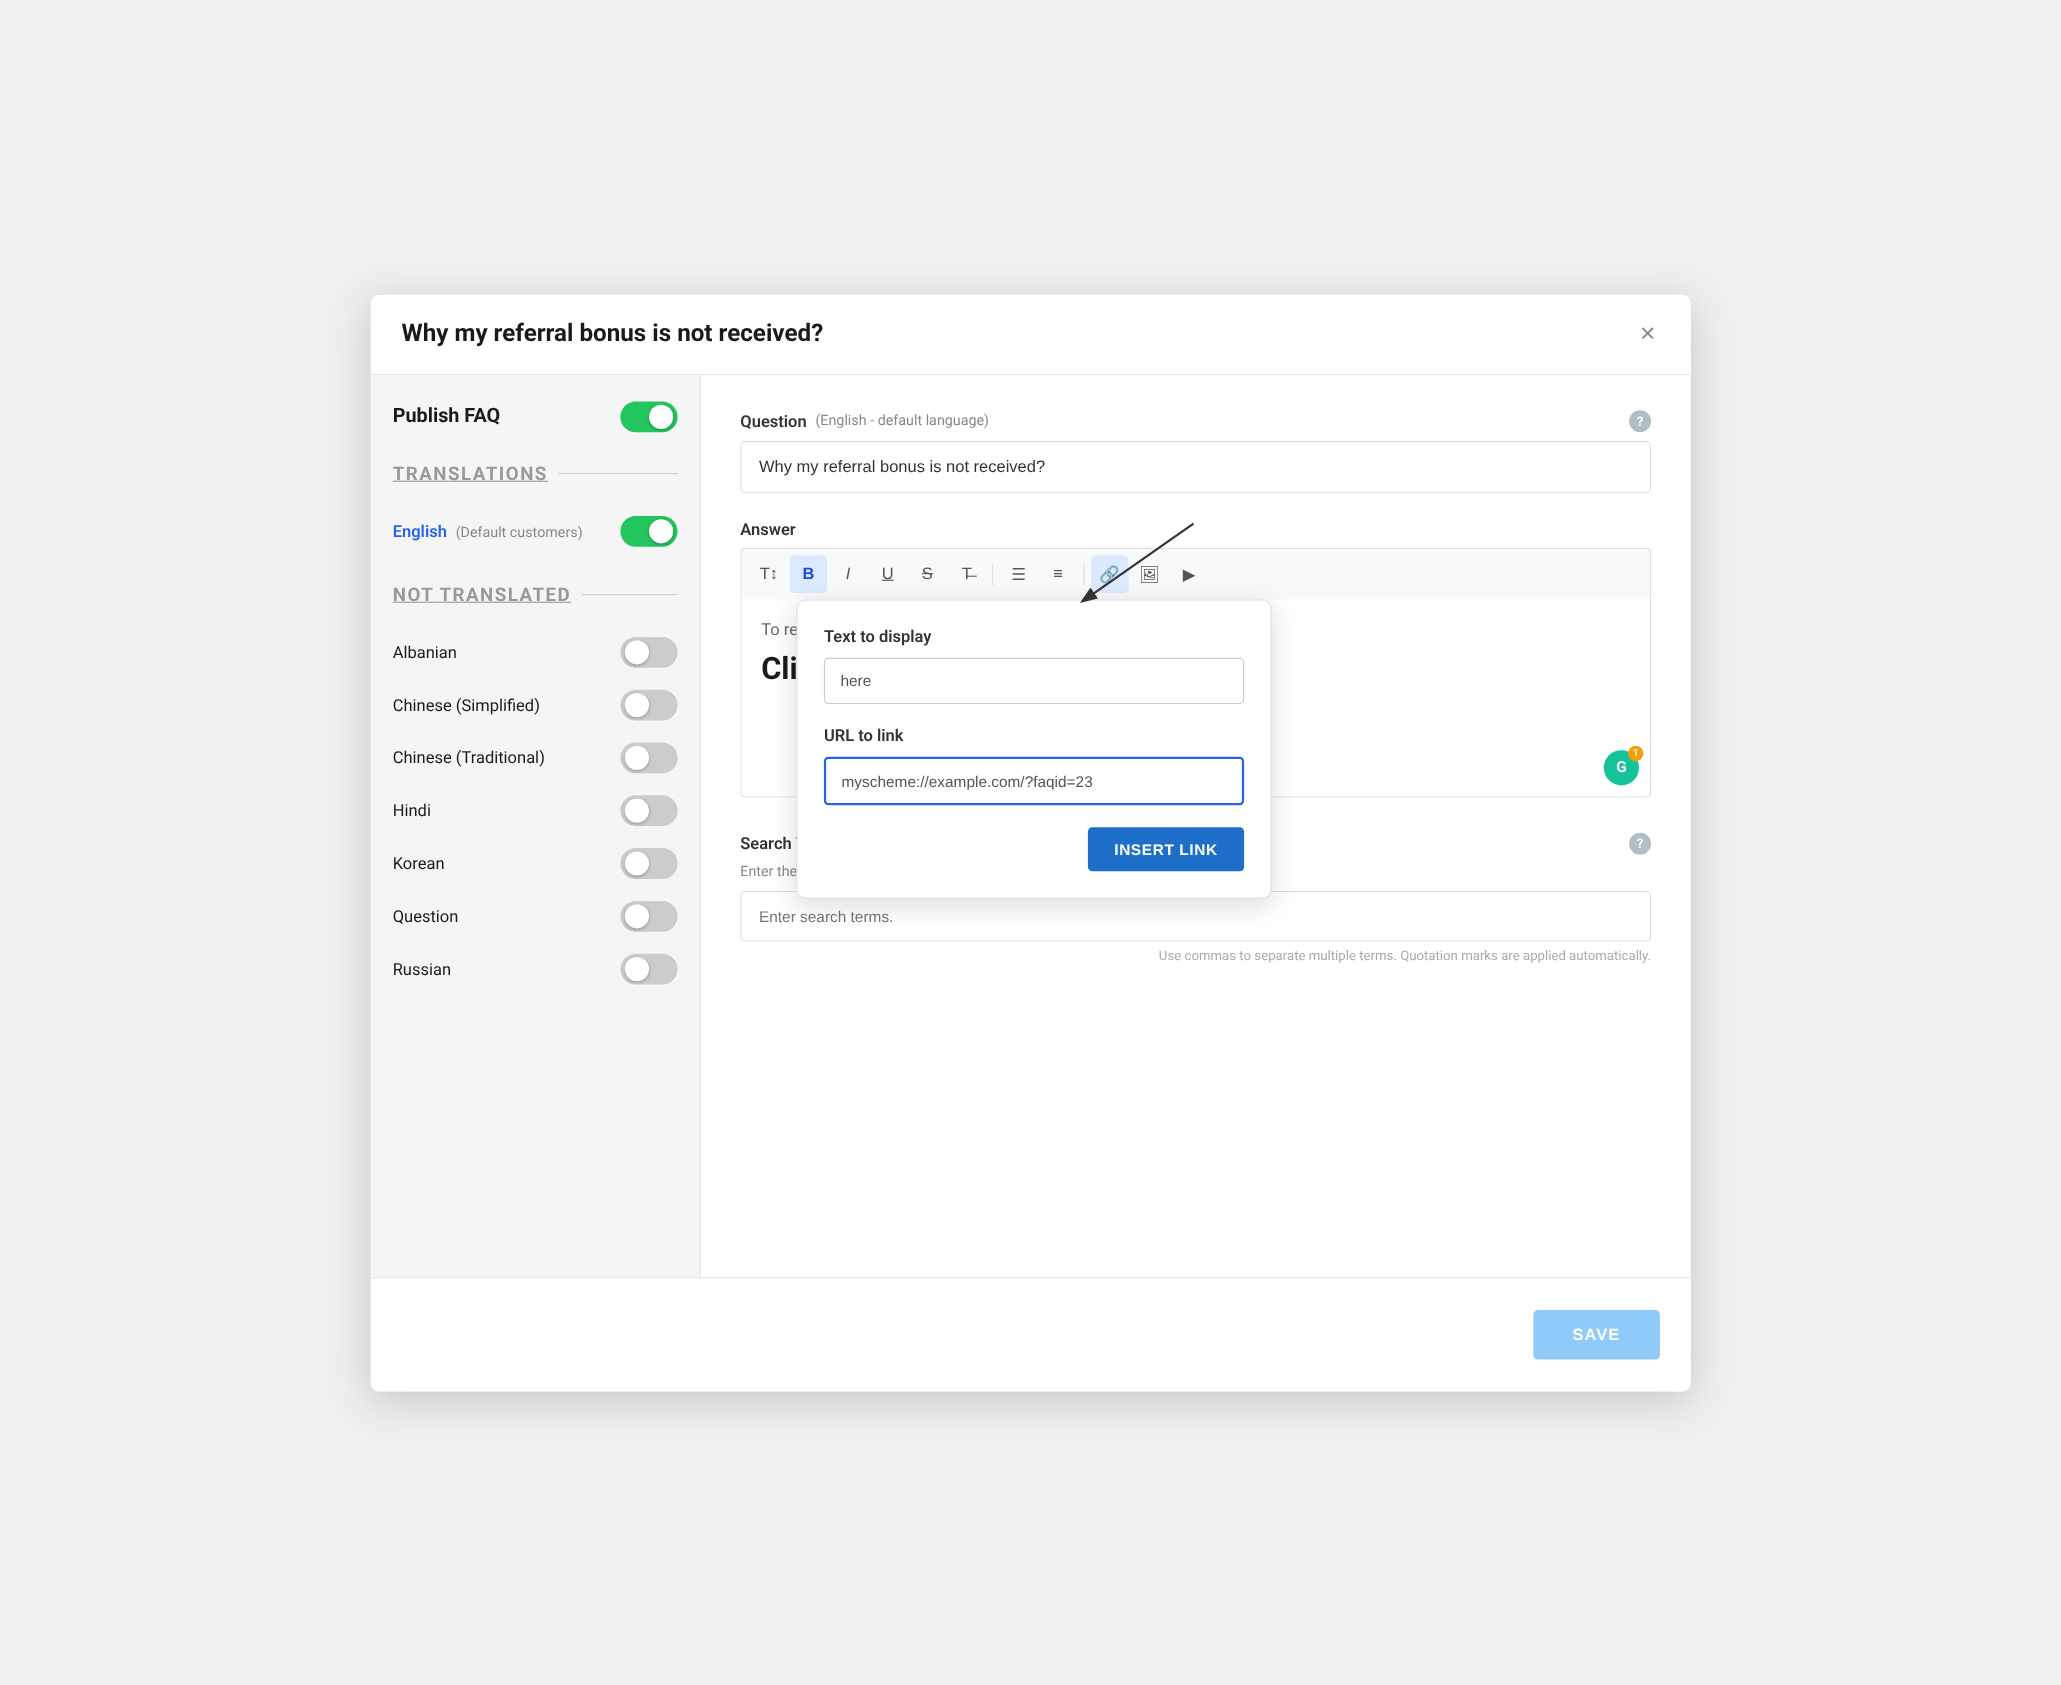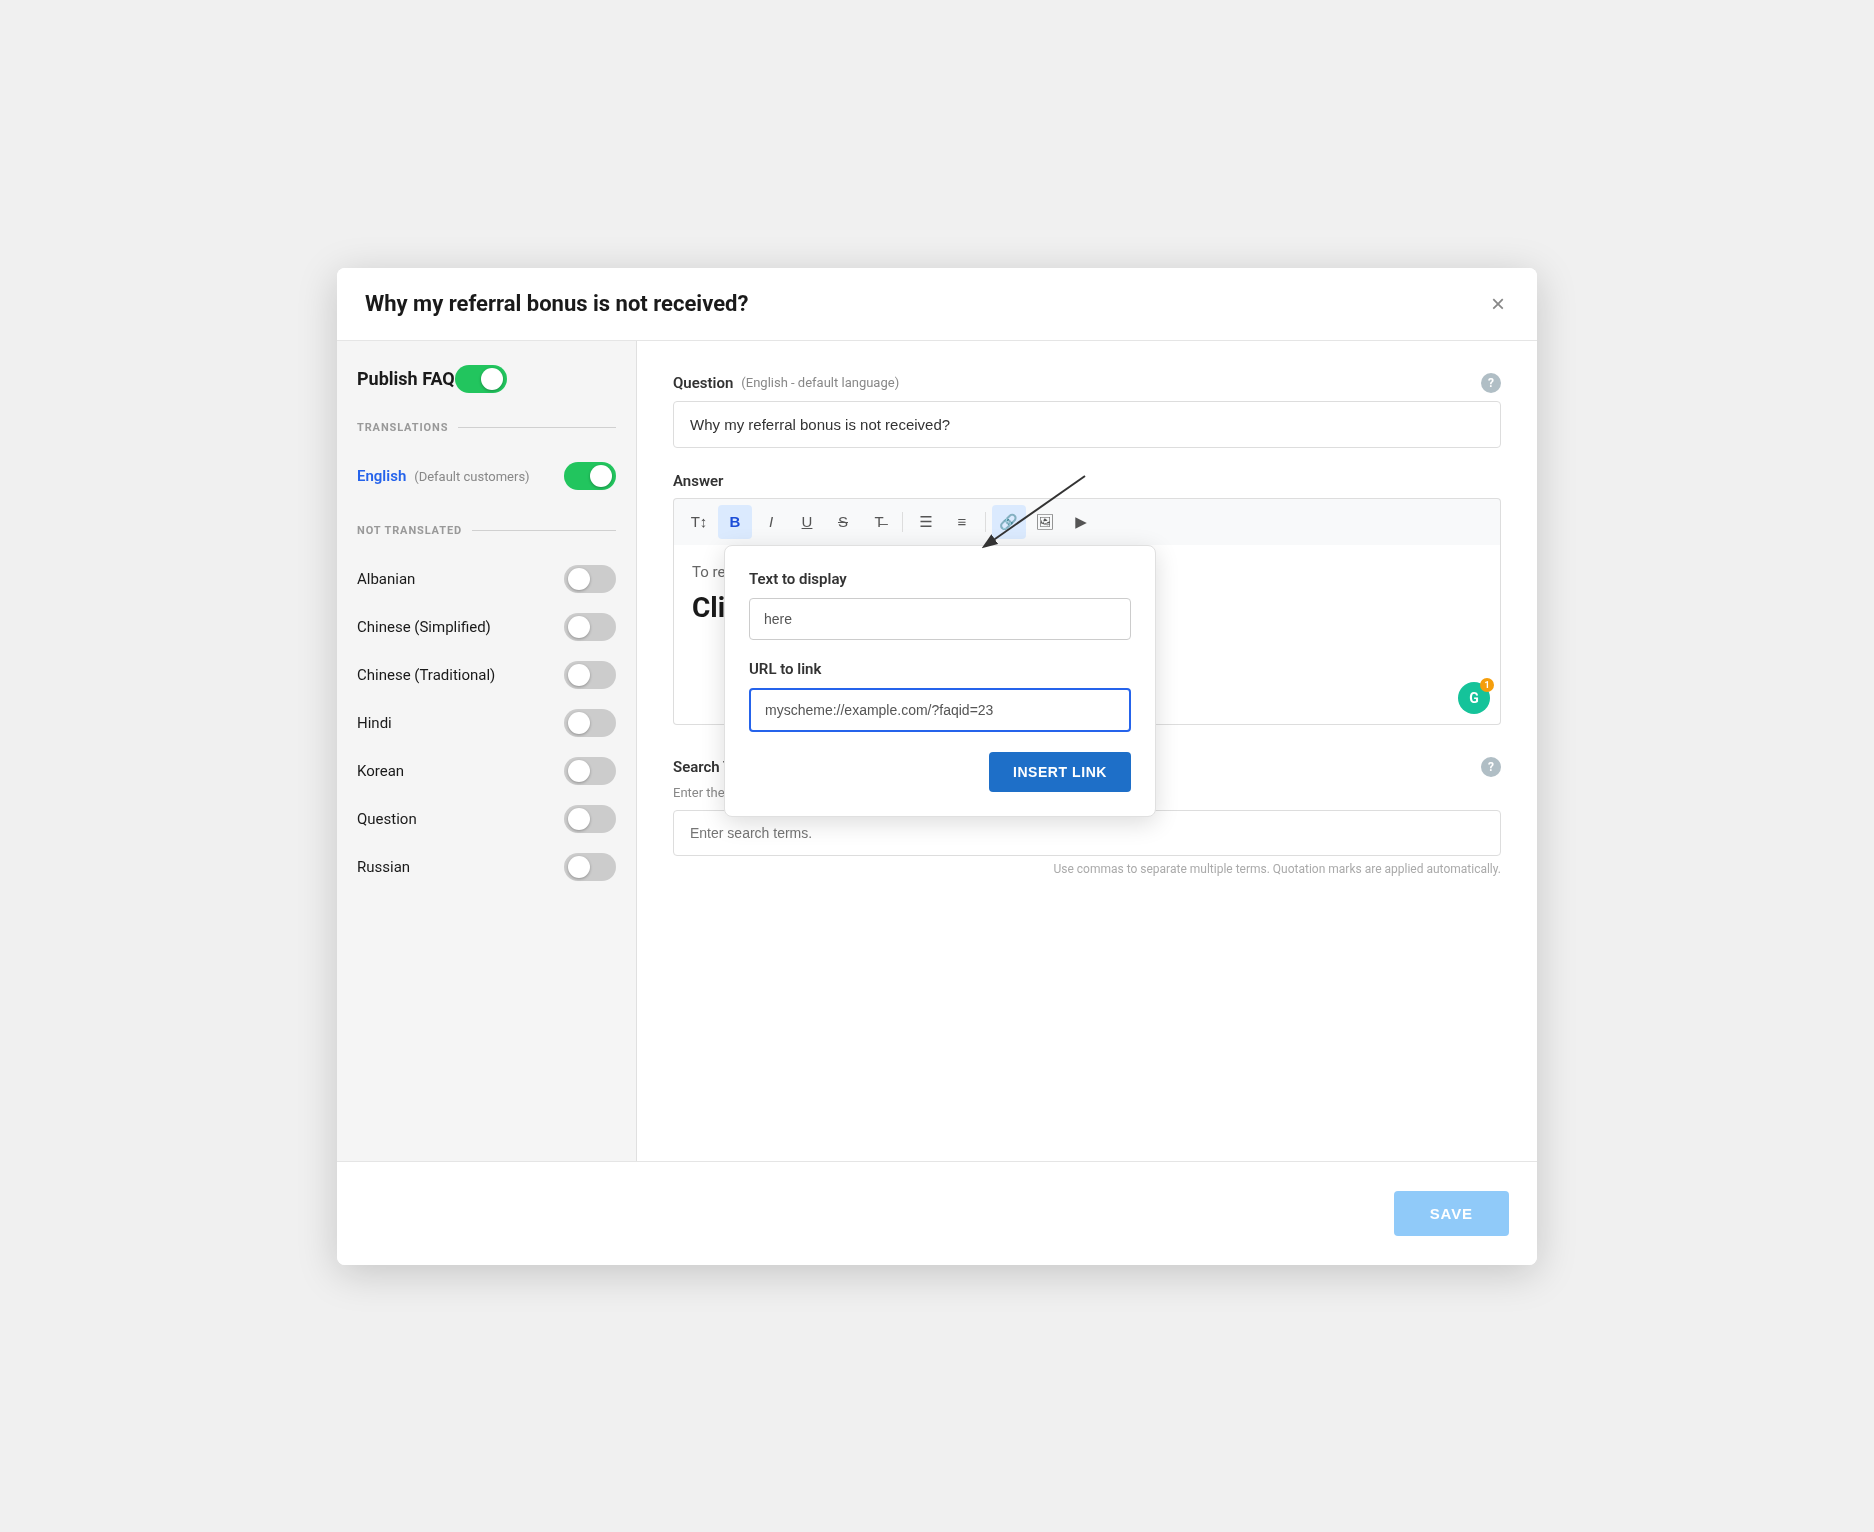--- a/index.html
+++ b/index.html
@@ -54,21 +54,21 @@
     .sidebar {
       width: 300px;
       background: #f5f5f5;
       border-right: 1px solid #e0e0e0;
       padding: 24px 20px;
       flex-shrink: 0;
     }
     .publish-row {
       display: flex;
       align-items: center;
-      justify-content: flex-start;
+      justify-content: space-between;
       margin-bottom: 28px;
     }
     .publish-label {
       font-size: 18px;
       font-weight: 700;
       color: #1a1a1a;
     }
     .toggle {
       position: relative;
       width: 52px;
@@ -92,26 +92,27 @@
       border-radius: 50%;
       background: #fff;
       box-shadow: 0 1px 3px rgba(0,0,0,0.3);
     }
     .section-divider {
       display: flex;
       align-items: center;
       margin-bottom: 18px;
     }
     .section-label {
-      font-size: 11px;
+      font-size: 17px;
       font-weight: 700;
       color: #999;
       letter-spacing: 0.08em;
       white-space: nowrap;
       padding-right: 10px;
+      text-decoration: underline;
     }
     .section-line {
       flex: 1;
       height: 1px;
       background: #d0d0d0;
     }
     .lang-row {
       display: flex;
       align-items: center;
       justify-content: space-between;

